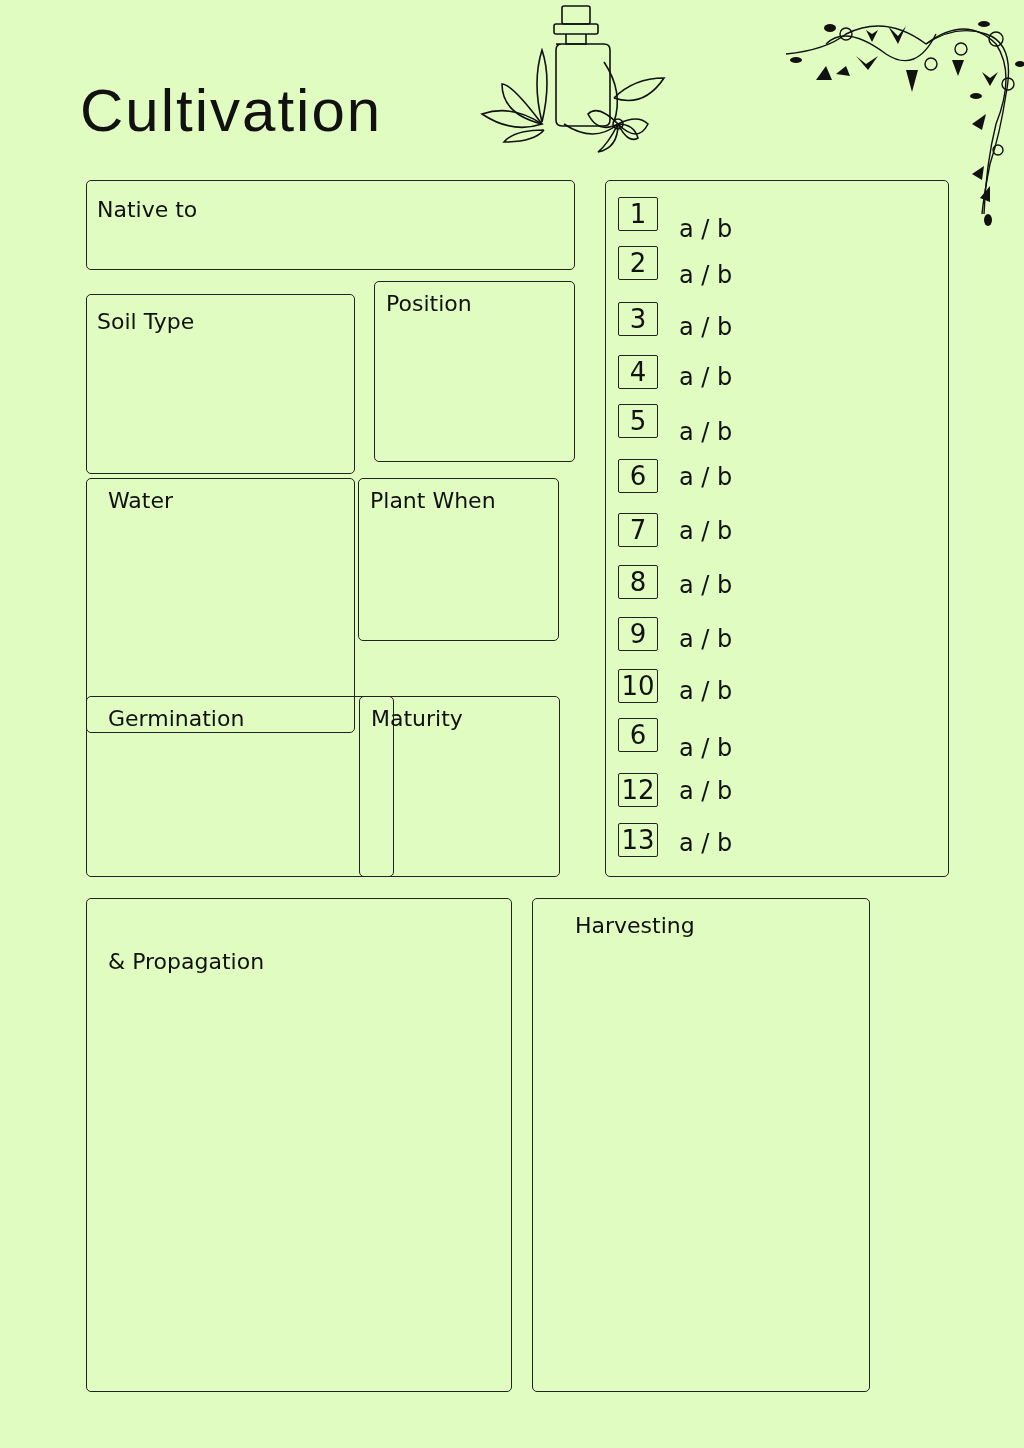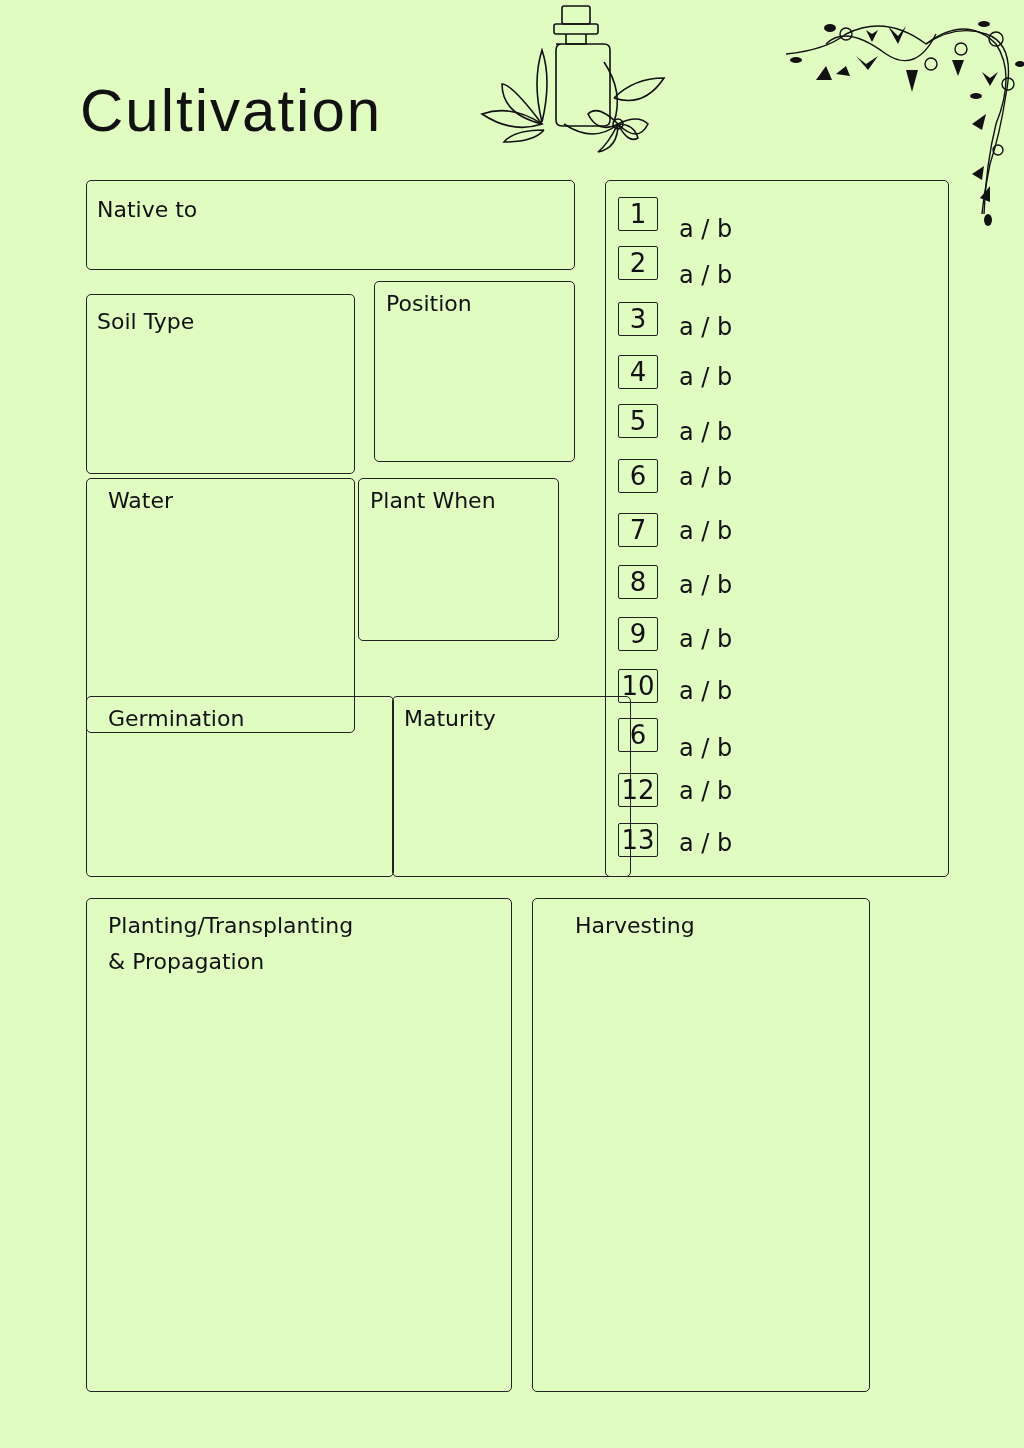--- a/index.html
+++ b/index.html
@@ -112,21 +112,21 @@
 </div>
 
 <div class="box" style="left:358px;top:478px;width:201px;height:163px;">
   <span class="label" style="left:11px;top:5px;">Plant When</span>
 </div>
 
 <div class="box" style="left:86px;top:696px;width:308px;height:181px;">
   <span class="label" style="left:21px;top:5px;">Germination</span>
 </div>
 
-<div class="box" style="left:392px;top:696px;width:239px;height:181px;">
+<div class="box" style="left:359px;top:696px;width:201px;height:181px;">
   <span class="label" style="left:11px;top:5px;">Maturity</span>
 </div>
 
 <div class="box" style="left:605px;top:180px;width:344px;height:697px;">
   <div class="num-row" style="top:16px;">
       <div class="num-box">1</div>
       <span class="ab" style="top:18px;">a / b</span>
     </div>
   <div class="num-row" style="top:65px;">
       <div class="num-box">2</div>
@@ -172,19 +172,18 @@
       <div class="num-box">12</div>
       <span class="ab" style="top:4px;">a / b</span>
     </div>
   <div class="num-row" style="top:642px;">
       <div class="num-box">13</div>
       <span class="ab" style="top:6px;">a / b</span>
     </div>
 </div>
 
 <div class="box" style="left:86px;top:898px;width:426px;height:494px;">
-  <span class="label" style="left:21px;top:10px;">Planting/Transplanting</span>
   <span class="label" style="left:21px;top:46px;">&amp; Propagation</span>
 </div>
 
 <div class="box" style="left:532px;top:898px;width:338px;height:494px;">
   <span class="label" style="left:42px;top:10px;">Harvesting</span>
 </div>
 
 </body></html>

